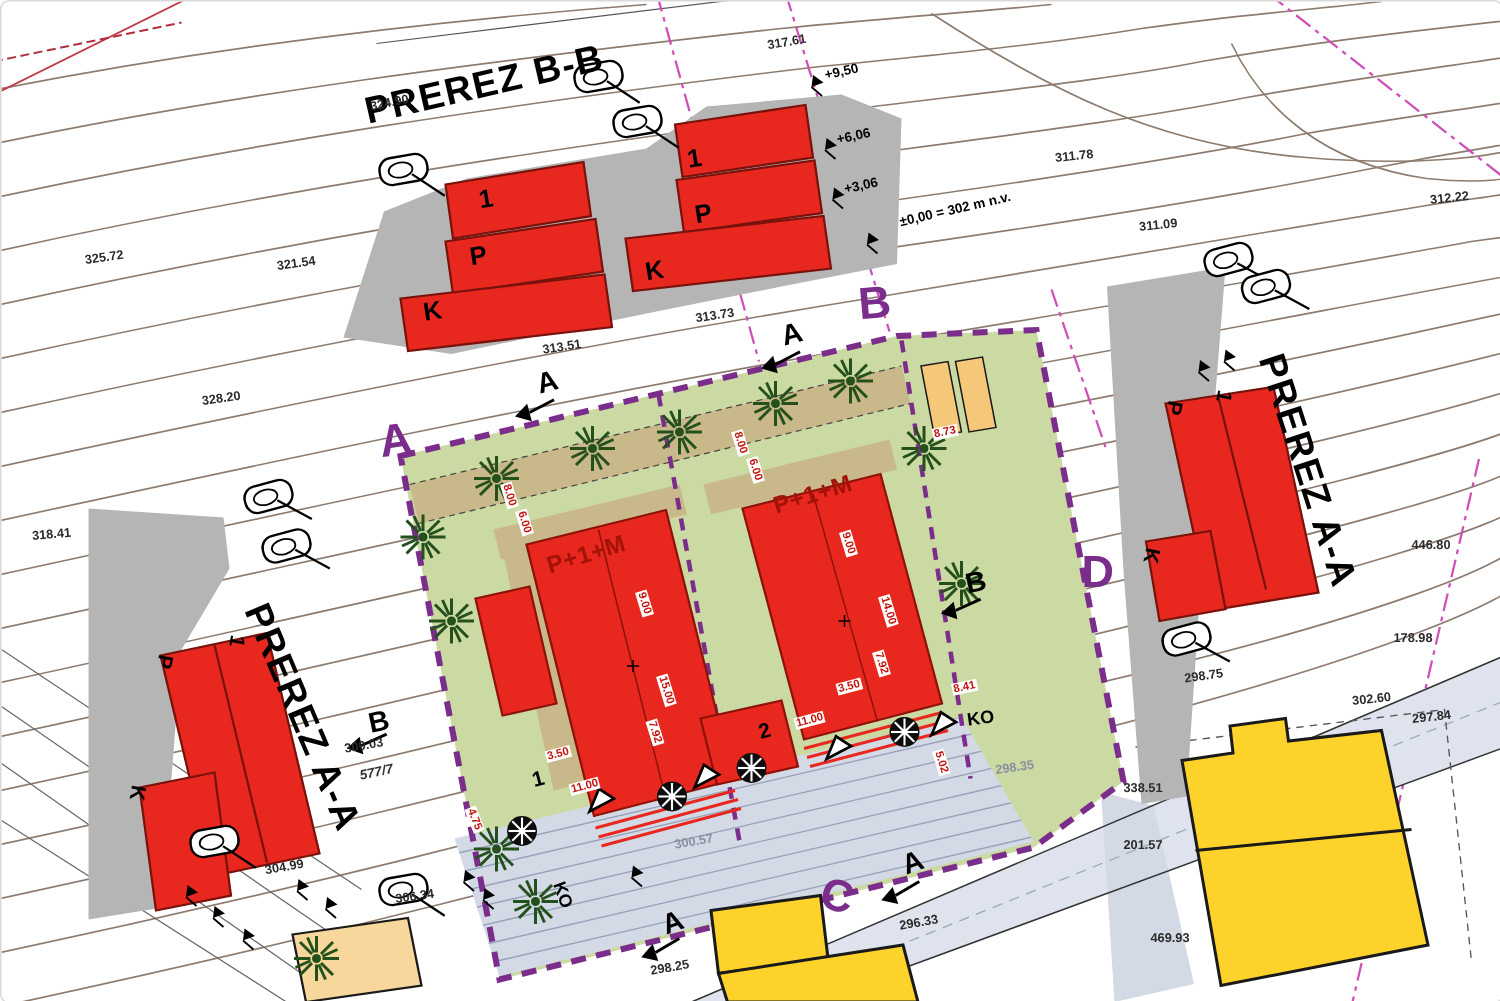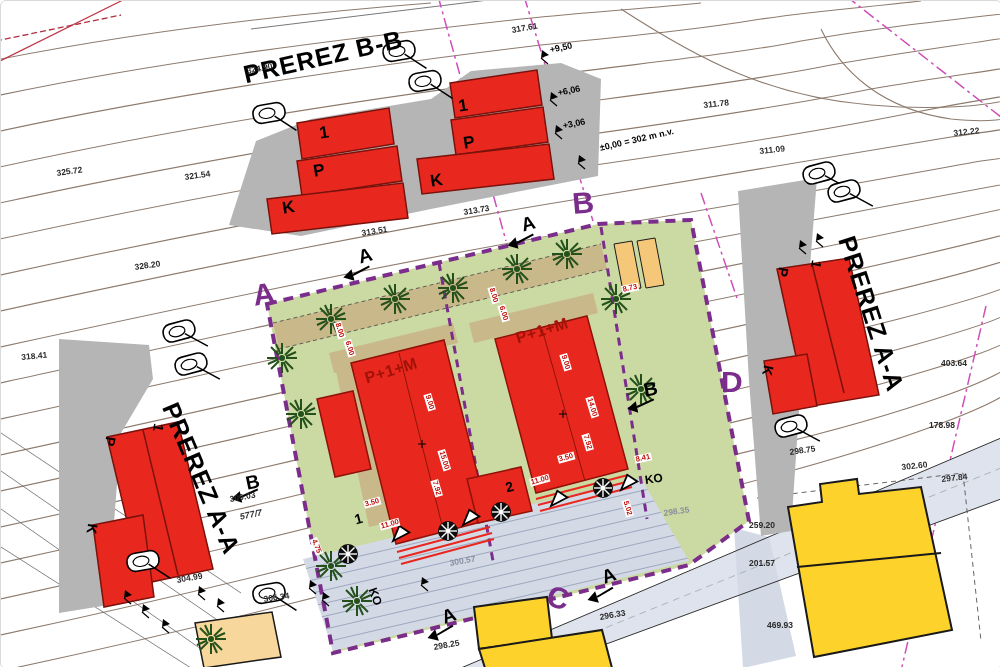--- a/index.html
+++ b/index.html
@@ -333,26 +333,26 @@
 <div class="lb elev" style="left:510px;top:25px;transform:rotate(-10deg)">317.61</div>
 <div class="lb elev" style="left:55px;top:168px;transform:rotate(-8deg)">325.72</div>
 <div class="lb elev" style="left:183px;top:172px;transform:rotate(-8deg)">321.54</div>
 <div class="lb elev" style="left:133px;top:262px;transform:rotate(-8deg)">328.20</div>
 <div class="lb elev" style="left:20px;top:352px;transform:rotate(-5deg)">318.41</div>
 <div class="lb elev" style="left:462px;top:207px;transform:rotate(-9deg)">313.73</div>
 <div class="lb elev" style="left:360px;top:228px;transform:rotate(-9deg)">313.51</div>
 <div class="lb elev" style="left:702px;top:100px;transform:rotate(-6deg)">311.78</div>
 <div class="lb elev" style="left:952px;top:128px;transform:rotate(-6deg)">312.22</div>
 <div class="lb elev" style="left:758px;top:146px;transform:rotate(-6deg)">311.09</div>
-<div class="lb elev" style="left:940px;top:358px">403.64</div>
+<div class="lb elev" style="left:940px;top:358px">446.80</div>
 <div class="lb elev" style="left:928px;top:420px">178.98</div>
 <div class="lb elev" style="left:788px;top:447px;transform:rotate(-8deg)">298.75</div>
 <div class="lb elev" style="left:900px;top:462px;transform:rotate(-6deg)">302.60</div>
 <div class="lb elev" style="left:940px;top:474px;transform:rotate(-6deg)">297.84</div>
-<div class="lb elev" style="left:748px;top:520px">259.20</div>
+<div class="lb elev" style="left:748px;top:520px">338.51</div>
 <div class="lb elev" style="left:748px;top:558px">201.57</div>
 <div class="lb elev" style="left:766px;top:620px">469.93</div>
 <div class="lb elev" style="left:432px;top:642px;transform:rotate(-10deg)">298.25</div>
 <div class="lb elev gel" style="left:448px;top:558px;transform:rotate(-10deg)">300.57</div>
 <div class="lb elev gel" style="left:662px;top:508px;transform:rotate(-8deg)">298.35</div>
 <div class="lb elev" style="left:228px;top:494px;transform:rotate(-10deg)">300.03</div>
 <div class="lb elev" style="left:175px;top:575px;transform:rotate(-10deg)">304.99</div>
 <div class="lb elev" style="left:262px;top:594px;transform:rotate(-8deg)">306.34</div>
 <div class="lb elev" style="left:598px;top:612px;transform:rotate(-10deg)">296.33</div>
 

